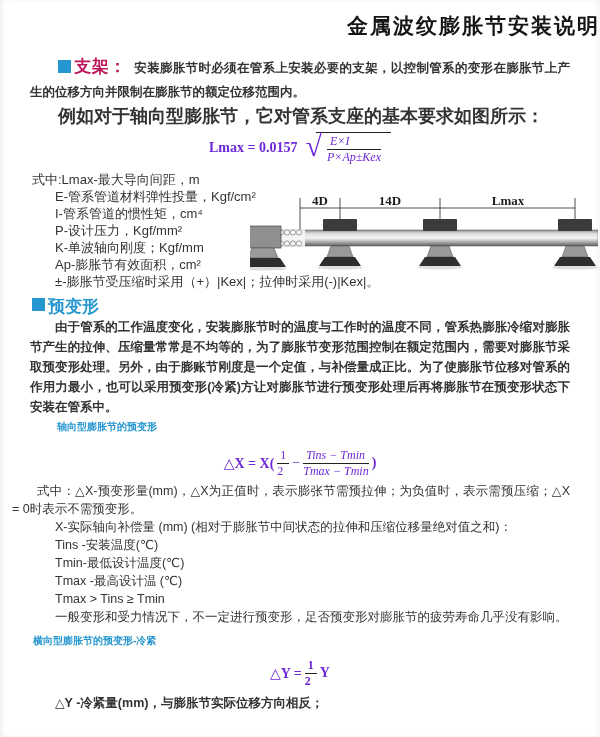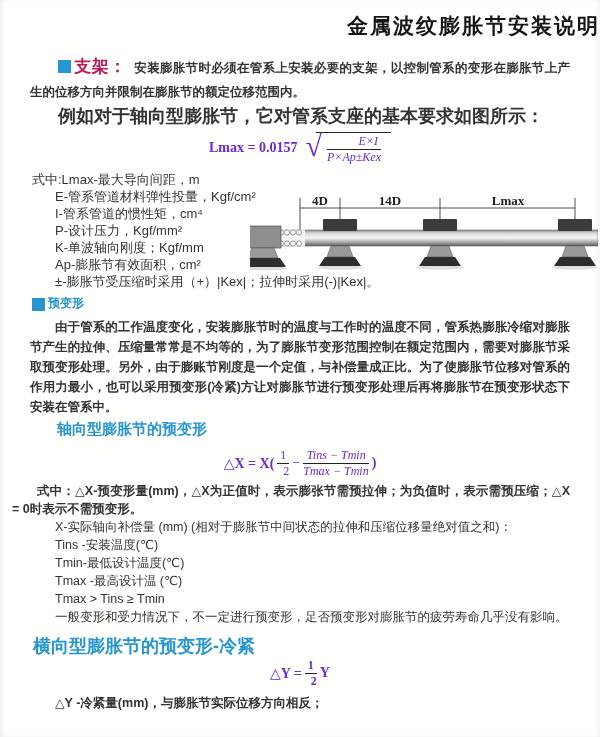--- a/index.html
+++ b/index.html
@@ -36,45 +36,45 @@
   .formula {
     display:flex; justify-content:center; align-items:center;
     font-family:"Liberation Serif","DejaVu Serif",serif; color:#6d28d9;
     font-size:14px;
   }
   .formula-lmax { margin-top:3px; height:34px; }
   .f-bold { font-weight:bold; }
   .f-ital { font-style:italic; }
   .radical { font-size:30px; line-height:28px; font-weight:bold; margin:0 -6px 0 8px; transform:translateY(-2px); }
   .under-root { display:inline-block; border-top:1.6px solid #222; padding:2px 7px 0 8px; }
-  .frac { display:inline-flex; flex-direction:column; text-align:right; font-size:12px; line-height:13px; vertical-align:middle; margin:0 3px; }
+  .frac { display:inline-flex; flex-direction:column; text-align:left; font-size:12px; line-height:13px; vertical-align:middle; margin:0 3px; }
   .frac .num { border-bottom:1px solid #222; padding:0 3px 1px 3px; }
   .frac .den { padding-top:1px; }
 
   
   .defs { margin-top:6px; }
   .defs p { margin-left:55px; font-size:13px; line-height:17px; }
   .defs p:first-child { margin-left:32px; }
   .defs-note { margin-top:7px; font-size:12.5px; line-height:17px; text-indent:25px; }
 
   
   .diagram { position:absolute; left:250px; top:192px; width:348px; height:82px; }
 
   .sec2 { margin:5px 0 0 32px; font-size:17px; height:22px; }
-  .sec2 .sec2-label { color:#2596cf; font-weight:bold; font-size:12px; vertical-align:top; }
+  .sec2 .sec2-label { color:#2596cf; font-weight:bold; font-size:17px; vertical-align:top; }
   .para {
     margin:0 30px; font-size:12.5px; line-height:20px; text-indent:25px;
     text-align:justify; font-weight:600;
   }
-  .subhead { margin:3px 0 8px 57px; color:#2596cf; font-size:15px; font-weight:bold; height:18px; }
+  .subhead { margin:3px 0 8px 57px; color:#2596cf; font-size:10px; font-weight:bold; height:18px; }
   .formula-dx { margin-top:2px; height:34px; }
   .notes { margin-top:2px; }
   .notes p { margin:0 30px; font-size:12.5px; line-height:18px; text-indent:25px; }
-  .notes p.wrap2 { text-align:justify; font-weight:700;margin-left:12px; }
-  .subhead2 { margin:8px 0 0 33px; color:#2596cf; font-size:18px; font-weight:bold; height:20px; }
+  .notes p.wrap2 { text-align:justify; font-weight:400;margin-left:12px; }
+  .subhead2 { margin:8px 0 0 33px; color:#2596cf; font-size:10px; font-weight:bold; height:20px; }
   .formula-dy { margin-top:4px; height:30px; }
   .lastline { margin:6px 30px 0 30px; font-size:12.5px; line-height:18px; text-indent:25px; font-weight:600; }
 </style>
 </head>
 <body>
 
 <div class="page">
 
   <h1 class="title">金属波纹膨胀节安装说明</h1>
 

